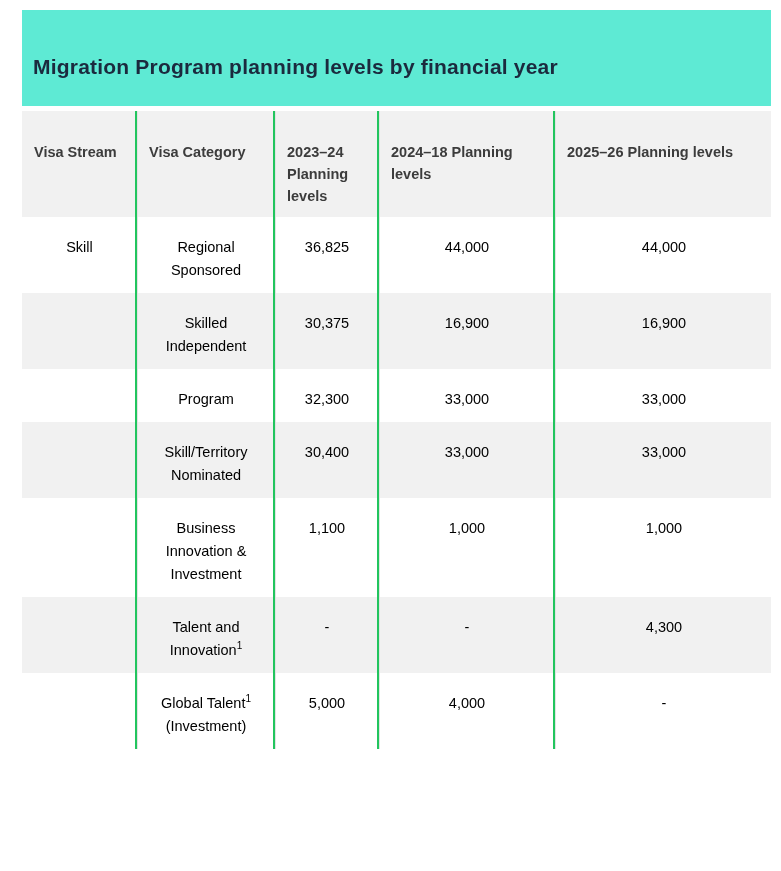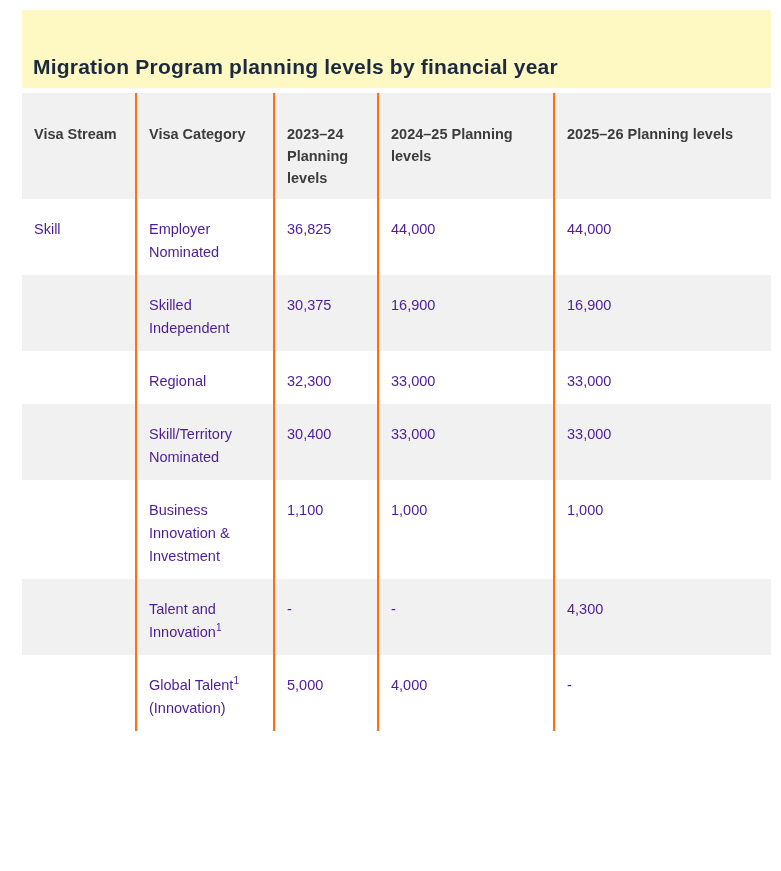--- a/index.html
+++ b/index.html
@@ -10,22 +10,22 @@
     overflow: hidden;
     background: #ffffff;
     font-family: "Liberation Sans", "DejaVu Sans", sans-serif;
   }
   .page {
     padding: 10px 10px 0 22px;
     box-sizing: border-box;
     width: 781px;
   }
   .title-panel {
-    background: #fef9c3;
-    height: 78px;
+    background: #5eead4;
+    height: 96px;
     box-sizing: border-box;
     padding: 44px 0 0 11px;
     margin-bottom: 5px;
   }
   .title {
     margin: 0;
     font-size: 21px;
     line-height: 26px;
     font-weight: bold;
     letter-spacing: 0.2px;
@@ -50,32 +50,33 @@
   }
   th {
     background: #f1f1f1;
     color: #3c3c3c;
     font-size: 14.5px;
     font-weight: bold;
     line-height: 22px;
     padding: 30px 6px 10px 12px;
   }
   td {
-    color: #4c1d95;
+    color: #000000;
     font-size: 14.5px;
     font-weight: normal;
     line-height: 23px;
     padding: 19px 10px 11px 12px;
+    text-align: center;
   }
   tbody tr:nth-child(even) td {
     background: #f1f1f1;
   }
   th:not(:first-child),
   td:not(:first-child) {
-    border-left: 2px solid #f97316;
+    border-left: 2px solid #22c55e;
     box-shadow: inset 1px 0 0 #e3e3e3;
   }
   sup.fn {
     font-size: 10px;
     line-height: 0;
     vertical-align: super;
   }
 </style>
 </head>
 <body>
@@ -92,42 +93,42 @@
         <col class="c2">
         <col class="c3">
         <col class="c4">
         <col class="c5">
     </colgroup>
     <thead>
       <tr>
         <th>Visa Stream</th>
         <th>Visa Category</th>
         <th>2023–24 Planning levels</th>
-        <th>2024–25 Planning levels</th>
+        <th>2024–18 Planning levels</th>
         <th>2025–26 Planning levels</th>
       </tr>
     </thead>
     <tbody>
       <tr>
         <td>Skill</td>
-        <td><span>Employer Nominated</span><sup class="fn"></sup><span></span></td>
+        <td><span>Regional Sponsored</span><sup class="fn"></sup><span></span></td>
         <td>36,825</td>
         <td>44,000</td>
         <td>44,000</td>
       </tr>
       <tr>
         <td></td>
         <td><span>Skilled Independent</span><sup class="fn"></sup><span></span></td>
         <td>30,375</td>
         <td>16,900</td>
         <td>16,900</td>
       </tr>
       <tr>
         <td></td>
-        <td><span>Regional</span><sup class="fn"></sup><span></span></td>
+        <td><span>Program</span><sup class="fn"></sup><span></span></td>
         <td>32,300</td>
         <td>33,000</td>
         <td>33,000</td>
       </tr>
       <tr>
         <td></td>
         <td><span>Skill/Territory Nominated</span><sup class="fn"></sup><span></span></td>
         <td>30,400</td>
         <td>33,000</td>
         <td>33,000</td>
@@ -141,21 +142,21 @@
       </tr>
       <tr>
         <td></td>
         <td><span>Talent and Innovation</span><sup class="fn">1</sup><span></span></td>
         <td>-</td>
         <td>-</td>
         <td>4,300</td>
       </tr>
       <tr>
         <td></td>
-        <td><span>Global Talent</span><sup class="fn">1</sup><span> (Innovation)</span></td>
+        <td><span>Global Talent</span><sup class="fn">1</sup><span> (Investment)</span></td>
         <td>5,000</td>
         <td>4,000</td>
         <td>-</td>
       </tr>
     </tbody>
   </table>
 
 </div>
 
 </body></html>

